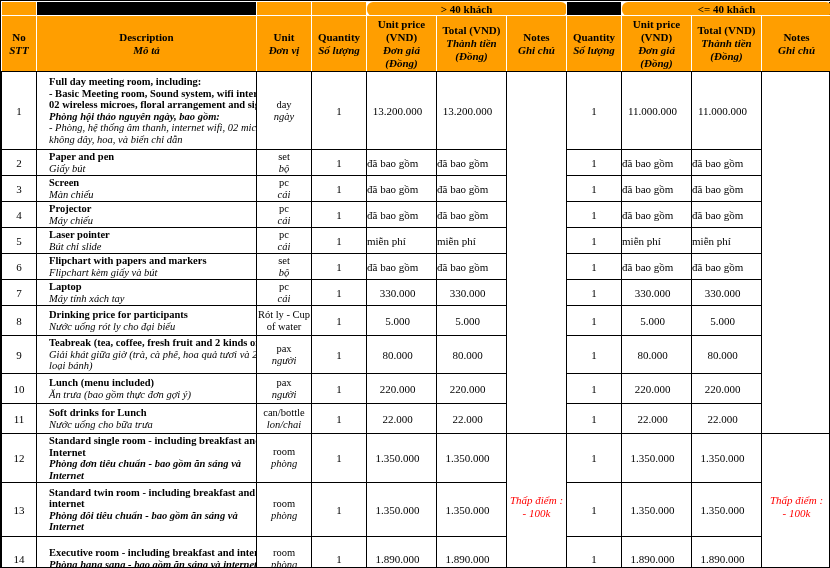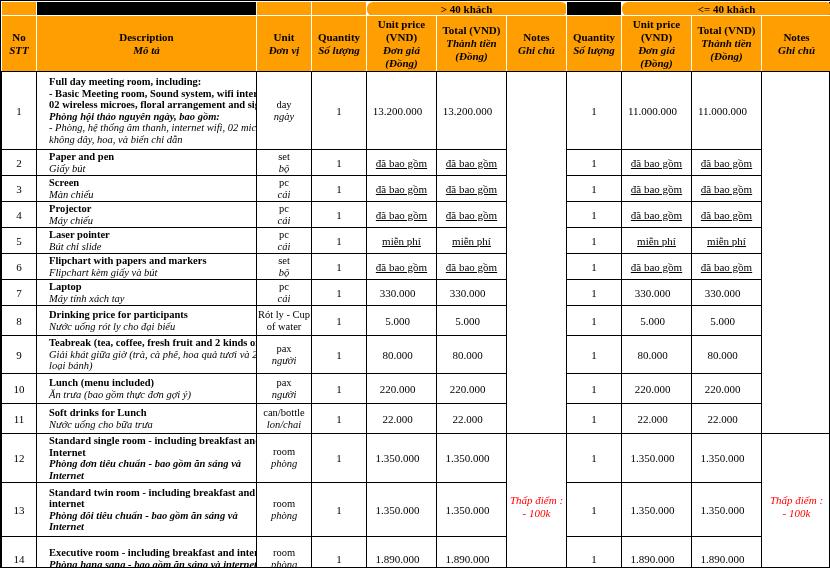--- a/index.html
+++ b/index.html
@@ -38,21 +38,21 @@
   .line.b { font-weight:bold; }
   .line.i { font-style:italic; }
   .line.r { color:#FF0000;font-family:Liberation Serif, serif; }
 
   .c-no   { text-align:center; }
   .c-desc { text-align:left; padding:1px 12px; }
   .c-desc .line { font-size:10.5px; line-height:11.5px; }
   .c-unit .line { font-size:10.5px; line-height:12px; }
   .c-qty  { text-align:center; }
   .c-num  { padding-right:8px; }
-  .c-text { text-align:center;text-decoration:underline; }
+  .c-text { text-align:left; }
   .c-notes{ text-align:center; }
   .c-notes .line { font-size:11px; line-height:13px; }
 </style>
 </head>
 <body>
 
 <div class="sheet">
   <table>
     <colgroup>
       <col style="width:35px">

